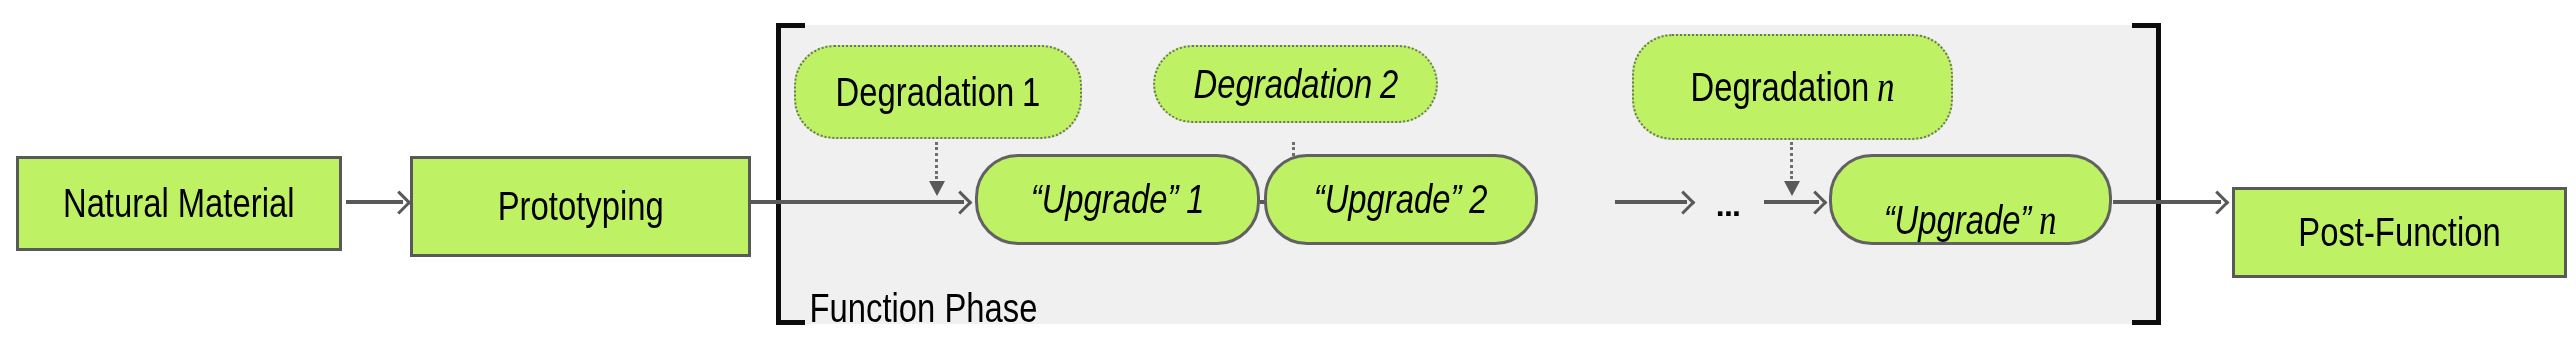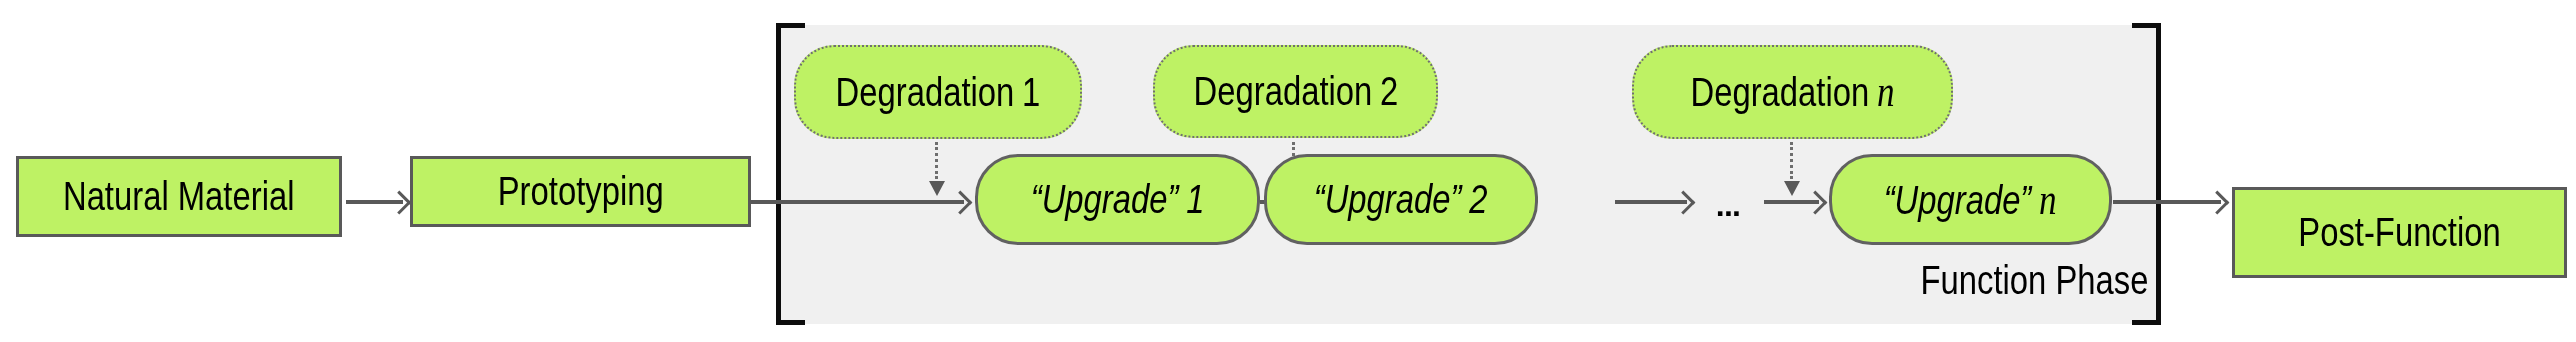--- a/index.html
+++ b/index.html
@@ -113,60 +113,59 @@
   .ellipsis-box {
     position: absolute;
     left: 1695px; top: 185px;
     width: 66px; height: 36px;
     display: flex; align-items: flex-end; justify-content: center;
     font-size: 32px; font-weight: 700; line-height: 32px;
     letter-spacing: -0.7px;
   }
   .phase-caption {
     position: absolute;
-    left: 781px; top: 260px;
+    left: 781px; top: 288px;
     width: 1377px;
-    text-align: right;
-    margin-left: 19px;
+    text-align: left;
   }
 </style>
 </head>
 <body>
 
 <div class="canvas">
 
   <div class="phase-bg"></div>
   <div class="bracket bracket-left"></div>
   <div class="bracket bracket-right"></div>
 
-  <div class="node rect-node" style="left:16px; top:156px; width:326px; height:81px;">
+  <div class="node rect-node" style="left:16px; top:156px; width:326px; height:95px;">
     <span class="label">Natural Material</span>
   </div>
 
   <div class="harrow" style="left:346px; top:202px; width:64px;">
     <div class="shaft"></div>
     <div class="head"></div>
   </div>
 
-  <div class="node rect-node" style="left:410px; top:156px; width:341px; height:71px;">
+  <div class="node rect-node" style="left:410px; top:156px; width:341px; height:101px;">
     <span class="label">Prototyping</span>
   </div>
 
   <div class="harrow" style="left:751px; top:202px; width:220px;">
     <div class="shaft"></div>
     <div class="head"></div>
   </div>
 
   <div class="node dot-node" style="left:794px; top:45px; width:288px; height:94px;">
     <span class="label"><span>Degradation</span><span class="gap"></span><span>1</span></span>
   </div>
-  <div class="node dot-node" style="left:1153px; top:45px; width:285px; height:93px;">
+  <div class="node dot-node" style="left:1153px; top:45px; width:285px; height:78px;font-style:italic;">
     <span class="label"><span>Degradation</span><span class="gap"></span><span>2</span></span>
   </div>
-  <div class="node dot-node" style="left:1632px; top:45px; width:321px; height:94px;">
+  <div class="node dot-node" style="left:1632px; top:34px; width:321px; height:106px;">
     <span class="label"><span>Degradation</span><span class="gap"></span><span class="deg-var">n</span></span>
   </div>
 
   <div class="varrow" style="left:937px;">
     <div class="vshaft"></div>
     <div class="vhead"></div>
   </div>
   <div class="varrow" style="left:1294px;">
     <div class="vshaft"></div>
     <div class="vhead"></div>
@@ -194,21 +193,21 @@
     <div class="head"></div>
   </div>
 
   <div class="ellipsis-box">...</div>
 
   <div class="harrow" style="left:1764px; top:202px; width:62px;">
     <div class="shaft"></div>
     <div class="head"></div>
   </div>
 
-  <div class="node pill-node" style="left:1829px; top:154px; width:283px; height:91px;">
+  <div class="node pill-node" style="left:1829px; top:154px; width:283px; height:91px;align-items:flex-end;">
     <span class="label"><span class="up-name">“Upgrade”</span><span class="gap"></span><span class="idx-var">n</span></span>
   </div>
 
   <div class="harrow" style="left:2113px; top:202px; width:115px;">
     <div class="shaft"></div>
     <div class="head"></div>
   </div>
 
   <div class="node rect-node" style="left:2232px; top:153px; width:335px; height:91px;margin-top:34px;">
     <span class="label">Post-Function</span>

